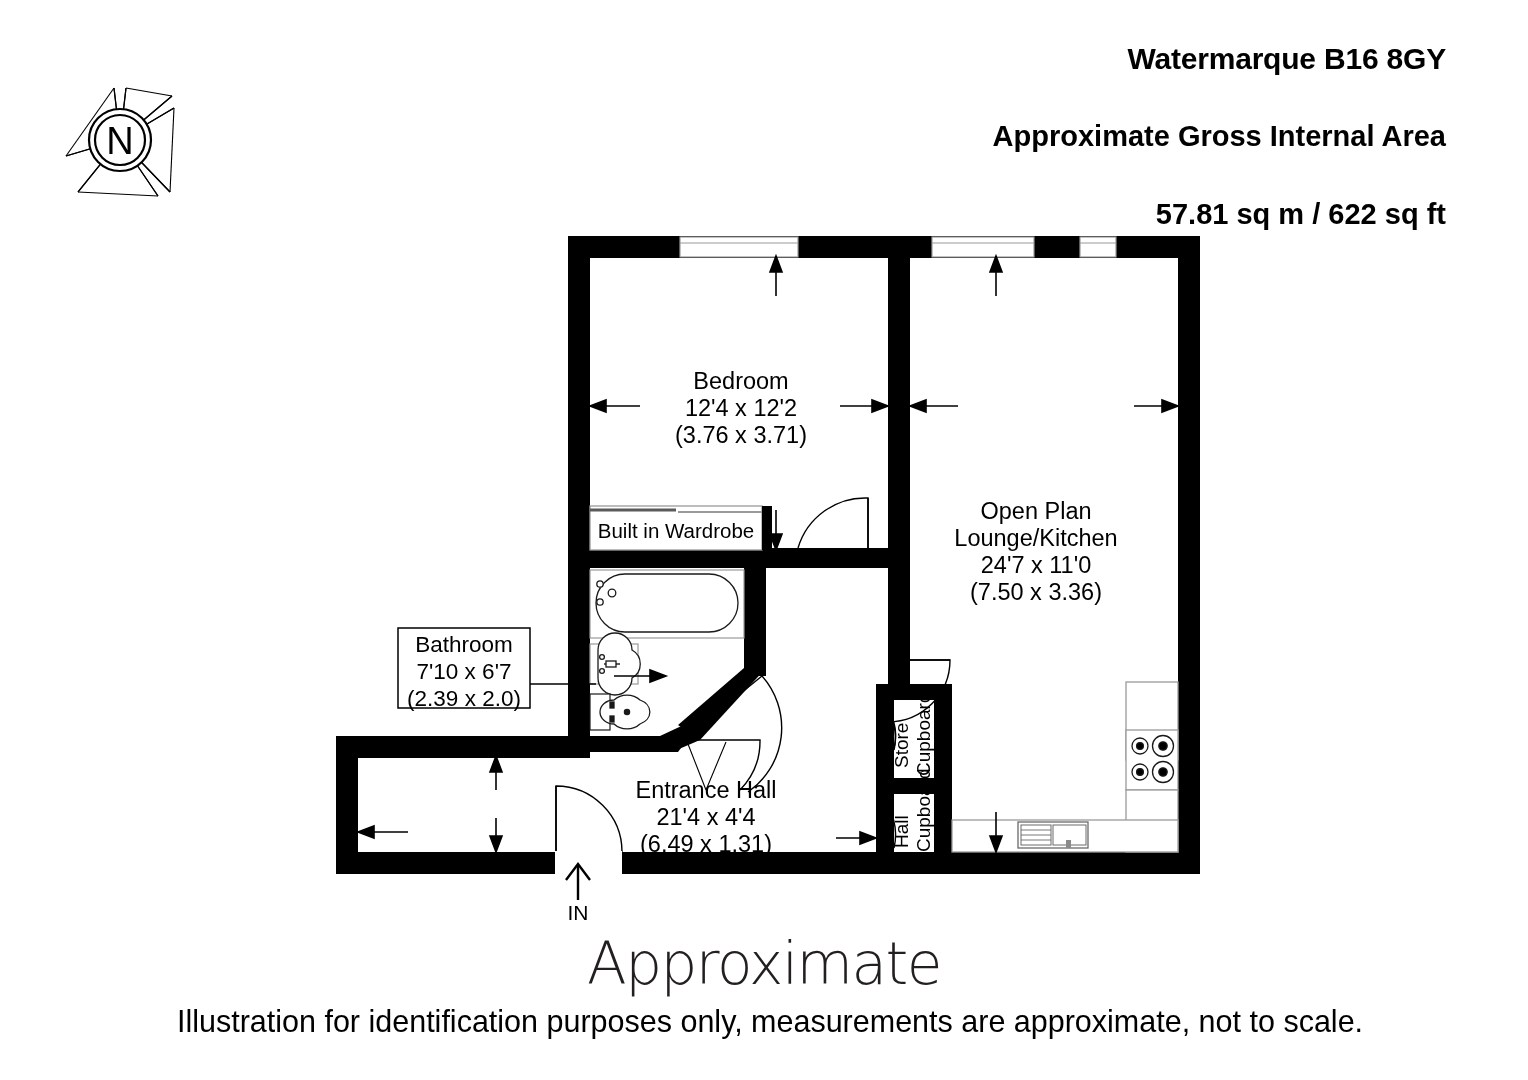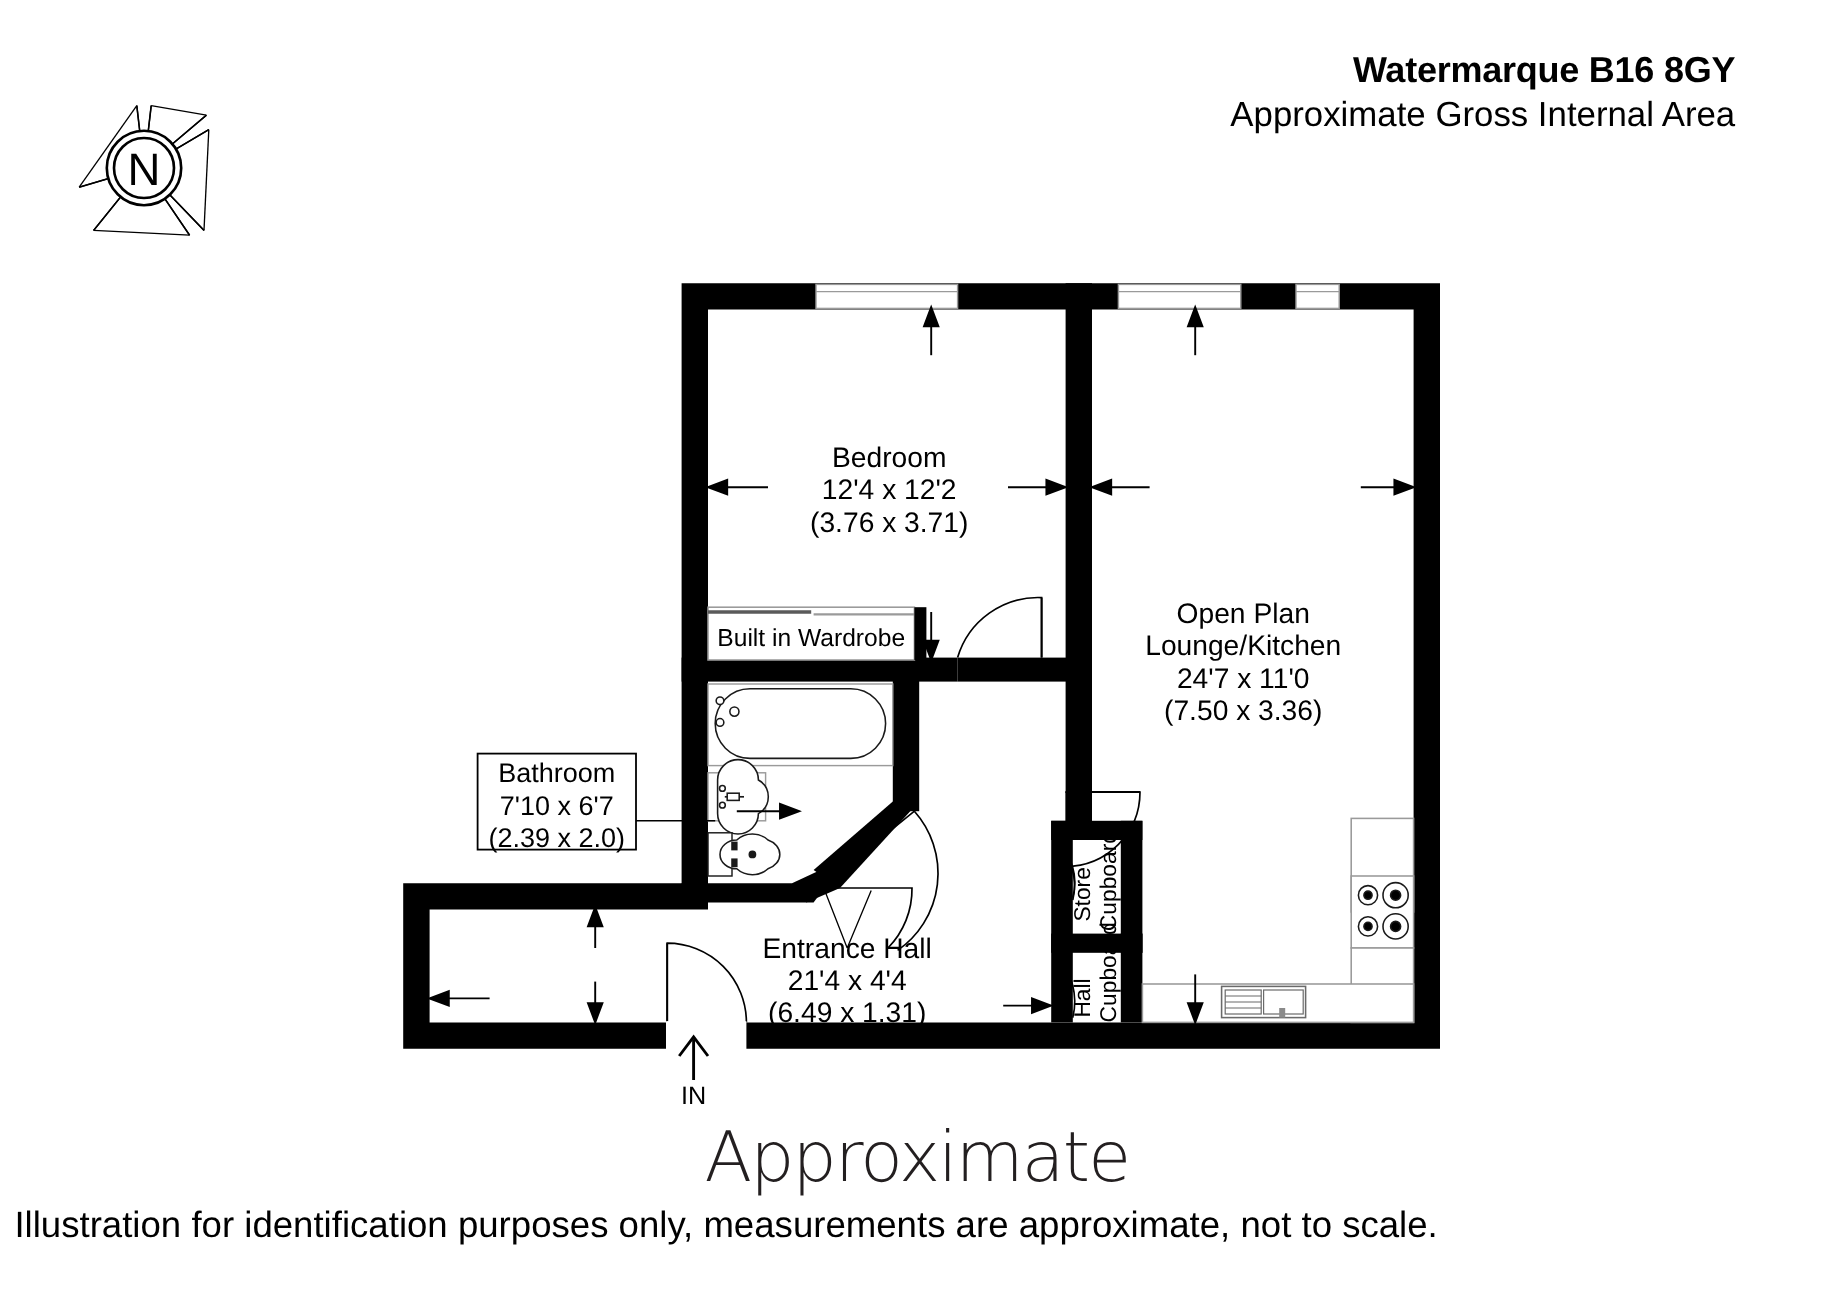--- a/index.html
+++ b/index.html
@@ -27,22 +27,23 @@
     line-height: 1.28;
   }
   #header .title {
     font-size: 30px;
     font-weight: bold;
     letter-spacing: -0.2px;
     white-space: nowrap;
   }
   #header .sub {
     font-size: 29px;
-    font-weight: normal;
+    font-weight: bold;
     white-space: nowrap;
+    margin-top: 40px;
   }
   
   #compass {
     position: absolute;
     left: 58px;
     top: 78px;
     width: 124px;
     height: 124px;
   }
   
@@ -62,33 +63,35 @@
     font-size: 58px;
     font-weight: 300;
     letter-spacing: -1.5px;
     color: #231f20;
     font-family: "DejaVu Sans", sans-serif;
   }
   #disclaimer {
     position: absolute;
     left: 12px; right: 0;
     top: 1004px;
+    text-align: center;
     font-size: 30.5px;
     white-space: nowrap;
   }
   text { font-family: "Liberation Sans", sans-serif; fill: #000; }
 </style>
 </head>
 <body>
 
 <div id="page">
 
   <div id="header">
     <div class="title">Watermarque B16 8GY</div>
     <div class="sub">Approximate Gross Internal Area</div>
+    <div class="sub">57.81 sq m / 622 sq ft</div>
   </div>
 
   <svg id="compass" viewBox="0 0 124 124">
 
     <g stroke="#000" stroke-width="1.3" fill="#ffffff">
 
       <path d="M62,62 L56,10 L62,62 L68,10 Z"></path>
 
       <path d="M62,62 L114,18 L62,62 L116,30 Z"></path>
 

